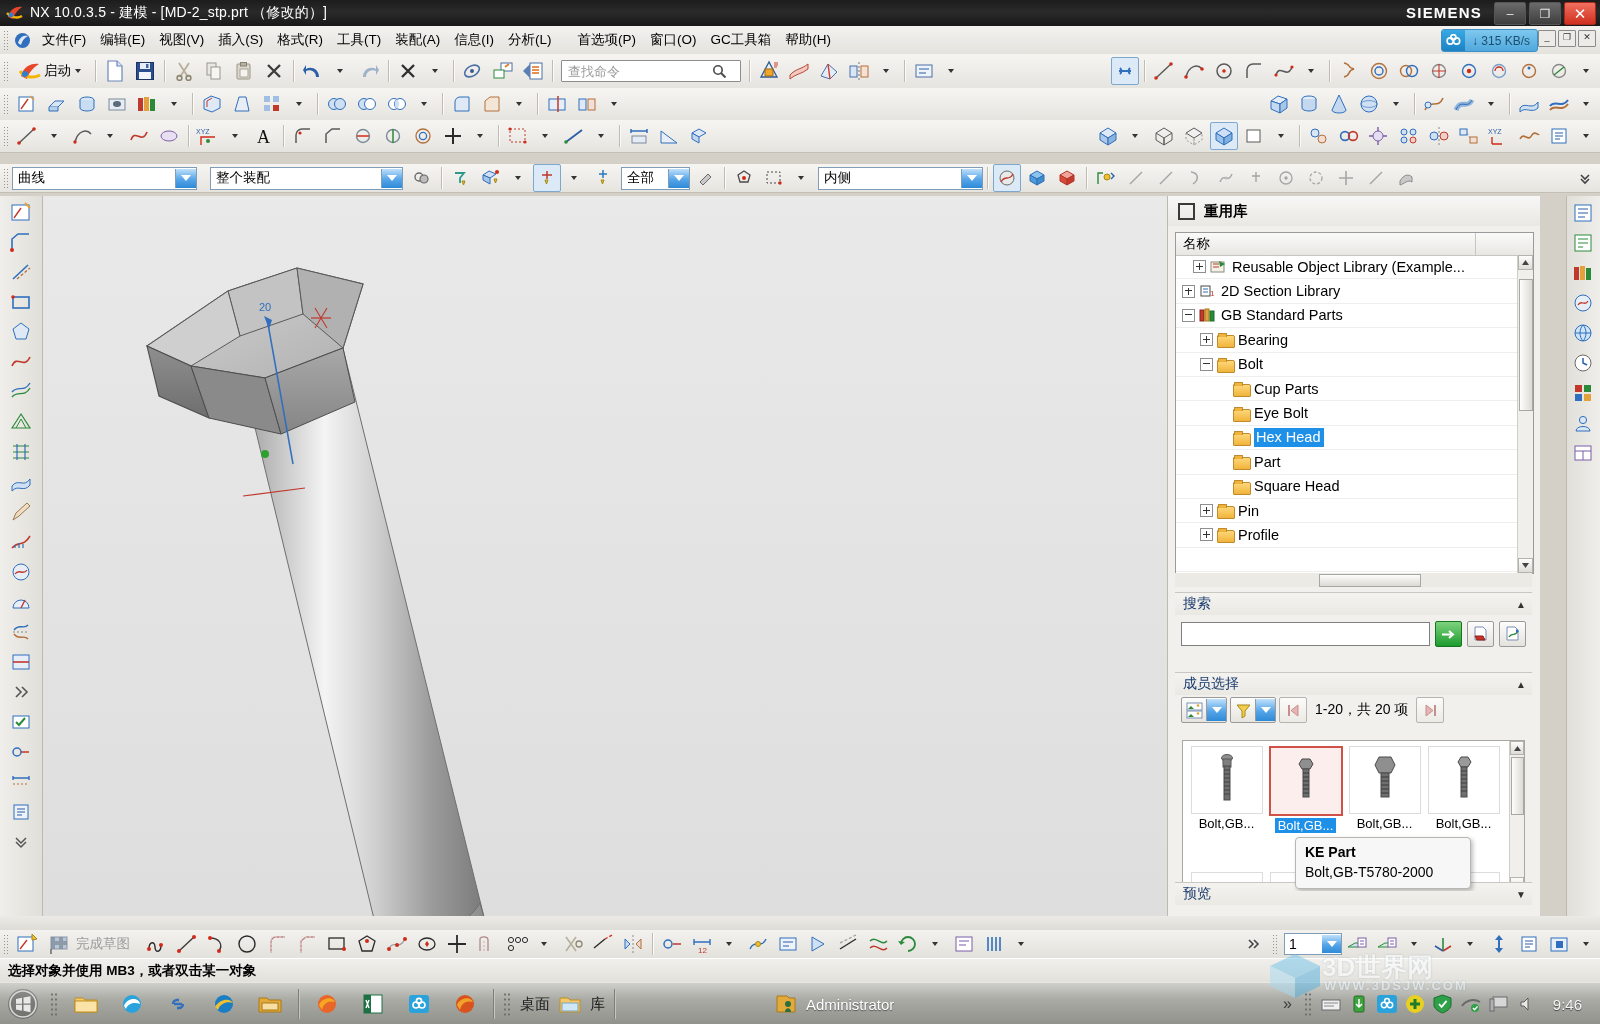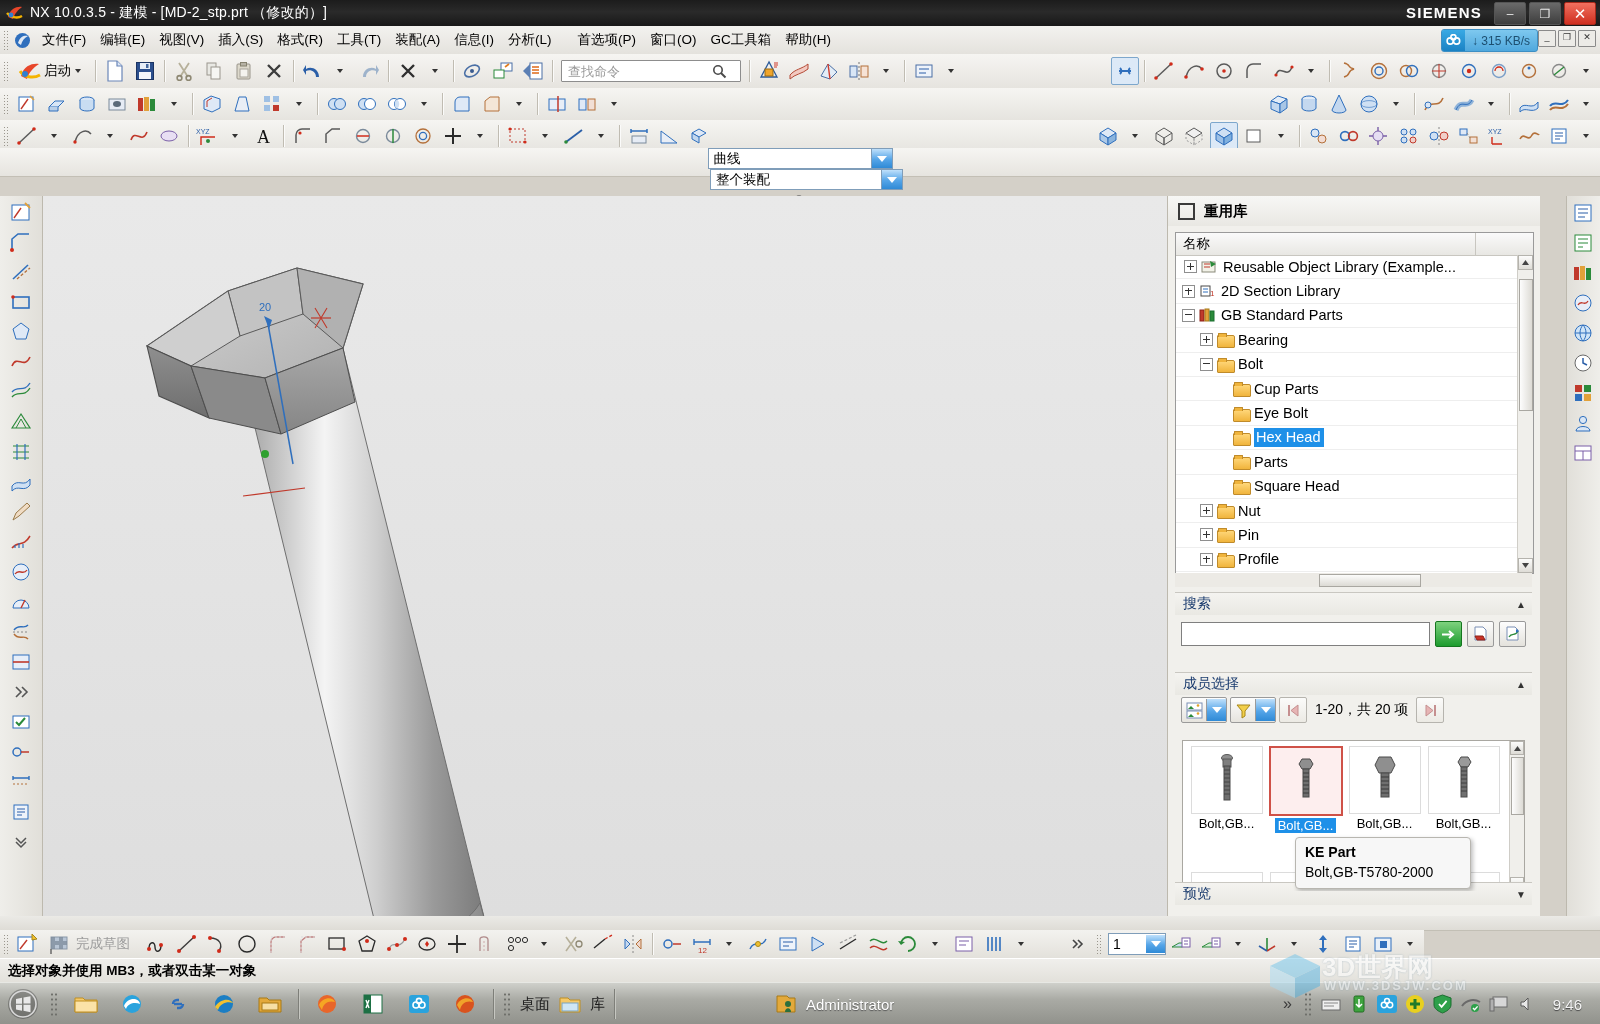--- a/index.html
+++ b/index.html
@@ -44,21 +44,21 @@
   .mdibtn{width:16px;height:15px;border:1px solid #8a8a8a;background:#ecebe7;
     font-size:9px;line-height:13px;text-align:center;color:#333;border-radius:1px;}
 
   
   .tbrow{position:absolute;left:0;width:1600px;
     background:linear-gradient(to bottom,#f6f5f2,#e6e4df);
     border-bottom:1px solid #c3bfb5;display:flex;align-items:center;}
   #tb1{top:54px;height:34px;}
   #tb2{top:88px;height:32px;}
   #tb3{top:120px;height:32px;}
-  #tb4{top:148px;height:28px;flex-direction:column;}
+  #tb4{top:164px;height:28px;}
   .sep{width:1px;height:22px;background:#c0bcb2;margin:0 4px;
     box-shadow:1px 0 0 #fbfbfa;}
   .tbi{width:26px;height:26px;margin:0 1px;display:flex;align-items:center;
     justify-content:center;border:1px solid transparent;border-radius:2px;position:relative;}
   .tbi.sm{width:22px;}
   .tbi.sel{background:#dce9f7;border-color:#7da7cc;}
   .caret{width:0;height:0;border-left:3.5px solid transparent;border-right:3.5px solid transparent;
     border-top:4px solid #333;margin:0 3px 0 0;}
   .startbtn{display:flex;align-items:center;padding:0 5px;height:26px;}
   .startbtn span{font-size:13.5px;margin-left:3px;}
@@ -168,21 +168,21 @@
   .cell .nm{font-size:13px;white-space:nowrap;}
   .cell.sel .nm{background:#1e90e8;color:#fff;padding:0 3px;}
 
   .tooltip{position:absolute;left:112px;top:96px;width:156px;
     background:#f7f7f7;border:1px solid #b8b6b0;border-radius:4px;
     box-shadow:2px 2px 4px rgba(0,0,0,.25);padding:6px 9px 8px 9px;z-index:40;}
   .tooltip .tt1{font-weight:bold;font-size:14px;margin-bottom:4px;}
   .tooltip .tt2{font-size:14px;}
 
   
-  .bottombar{position:absolute;left:0;top:930px;width:1424px;height:28px;
+  .bottombar{position:absolute;left:0;top:930px;width:1600px;height:28px;
     background:linear-gradient(to bottom,#f3f2ef,#e3e1db);border-bottom:1px solid #c2bfb5;
     display:flex;align-items:center;}
   .btxt{font-size:13.5px;color:#9b9b9b;margin:0 6px;}
   .numbox{width:52px;height:20px;border:1px solid #7f9db9;background:#fff;display:flex;
     align-items:center;font-size:14px;padding-left:4px;margin-left:3px;}
   .numbox .cbtn{margin-left:auto;width:19px;height:18px;
     background:linear-gradient(to bottom,#bfe0fb,#55a5e8 55%,#2f8ad6);
     display:flex;align-items:center;justify-content:center;}
   .numbox .cbtn i{width:0;height:0;border-left:5px solid transparent;border-right:5px solid transparent;
     border-top:6px solid #fff;}
@@ -1301,21 +1301,21 @@
       <span class="sq"></span>
       <span>重用库</span>
     </div>
 
     <div class="treebox">
       <div class="tree-hdr">
         <span class="c1">名称</span>
         <span class="c2"></span>
       </div>
       <div id="tree-rows" style="position:absolute;left:0;top:22px;right:15px;bottom:0;overflow:hidden;">
-          <div class="trow" style="padding-left: 8px;">
+          <div class="trow" style="padding-left: 17px;">
             <span class="exp plus"></span>
             <span style="width: 17px; height: 14px; margin-right: 5px; display: inline-flex; align-items: center; flex: 0 0 auto;">
               <svg width="16" height="14" viewBox="0 0 16 14">
                 <rect x="1" y="2" width="13" height="10" fill="#f2f2e8" stroke="#8a8a7a"></rect>
                 <path d="M3 4 h6 M3 7 h6" stroke="#c0392b" stroke-width="1.1"></path>
                 <path d="M9 1 l6 3 -5 3 z" fill="#2b8a3a"></path>
               </svg>
             </span>
             <span class="lbl">Reusable Object Library (Example...</span>
           </div>
@@ -1374,35 +1374,28 @@
             <span class="fold">
               <i></i>
             </span>
             <span class="lbl">Hex Head</span>
           </div>
           <div class="trow" style="padding-left: 42px;">
             <span class="expspace"></span>
             <span class="fold">
               <i></i>
             </span>
-            <span class="lbl">Parts</span>
+            <span class="lbl">Part</span>
           </div>
           <div class="trow" style="padding-left: 42px;">
             <span class="expspace"></span>
             <span class="fold">
               <i></i>
             </span>
             <span class="lbl">Square Head</span>
-          </div>
-          <div class="trow" style="padding-left: 24px;">
-            <span class="exp plus"></span>
-            <span class="fold">
-              <i></i>
-            </span>
-            <span class="lbl">Nut</span>
           </div>
           <div class="trow" style="padding-left: 24px;">
             <span class="exp plus"></span>
             <span class="fold">
               <i></i>
             </span>
             <span class="lbl">Pin</span>
           </div>
           <div class="trow" style="padding-left: 24px;">
             <span class="exp plus"></span>

